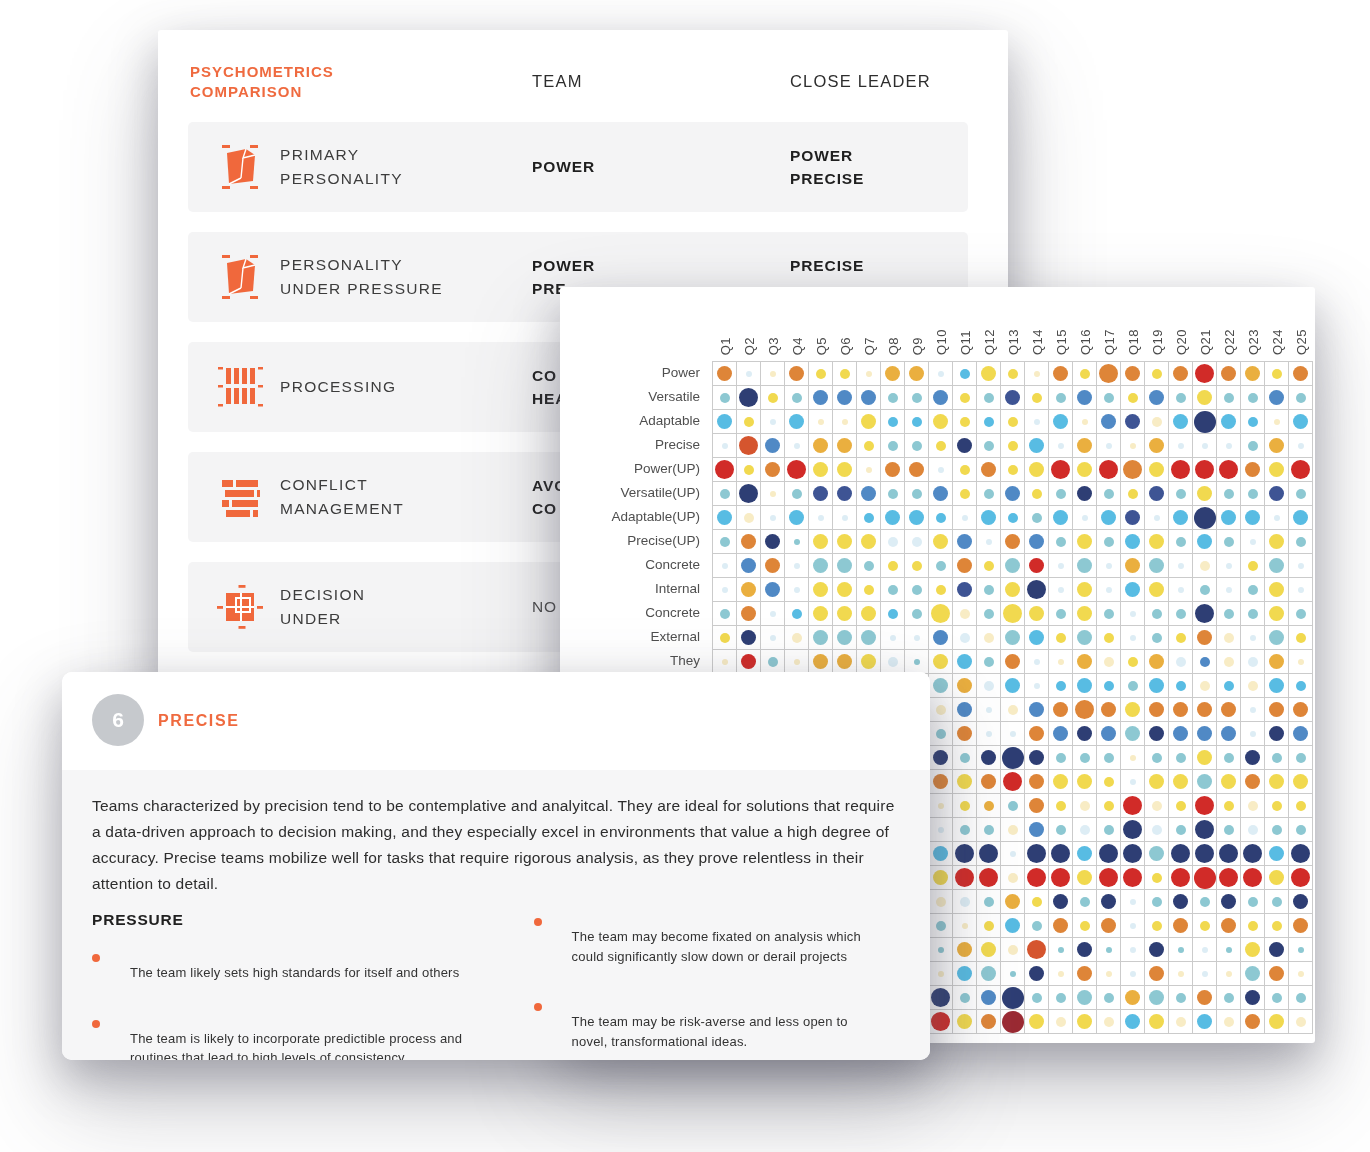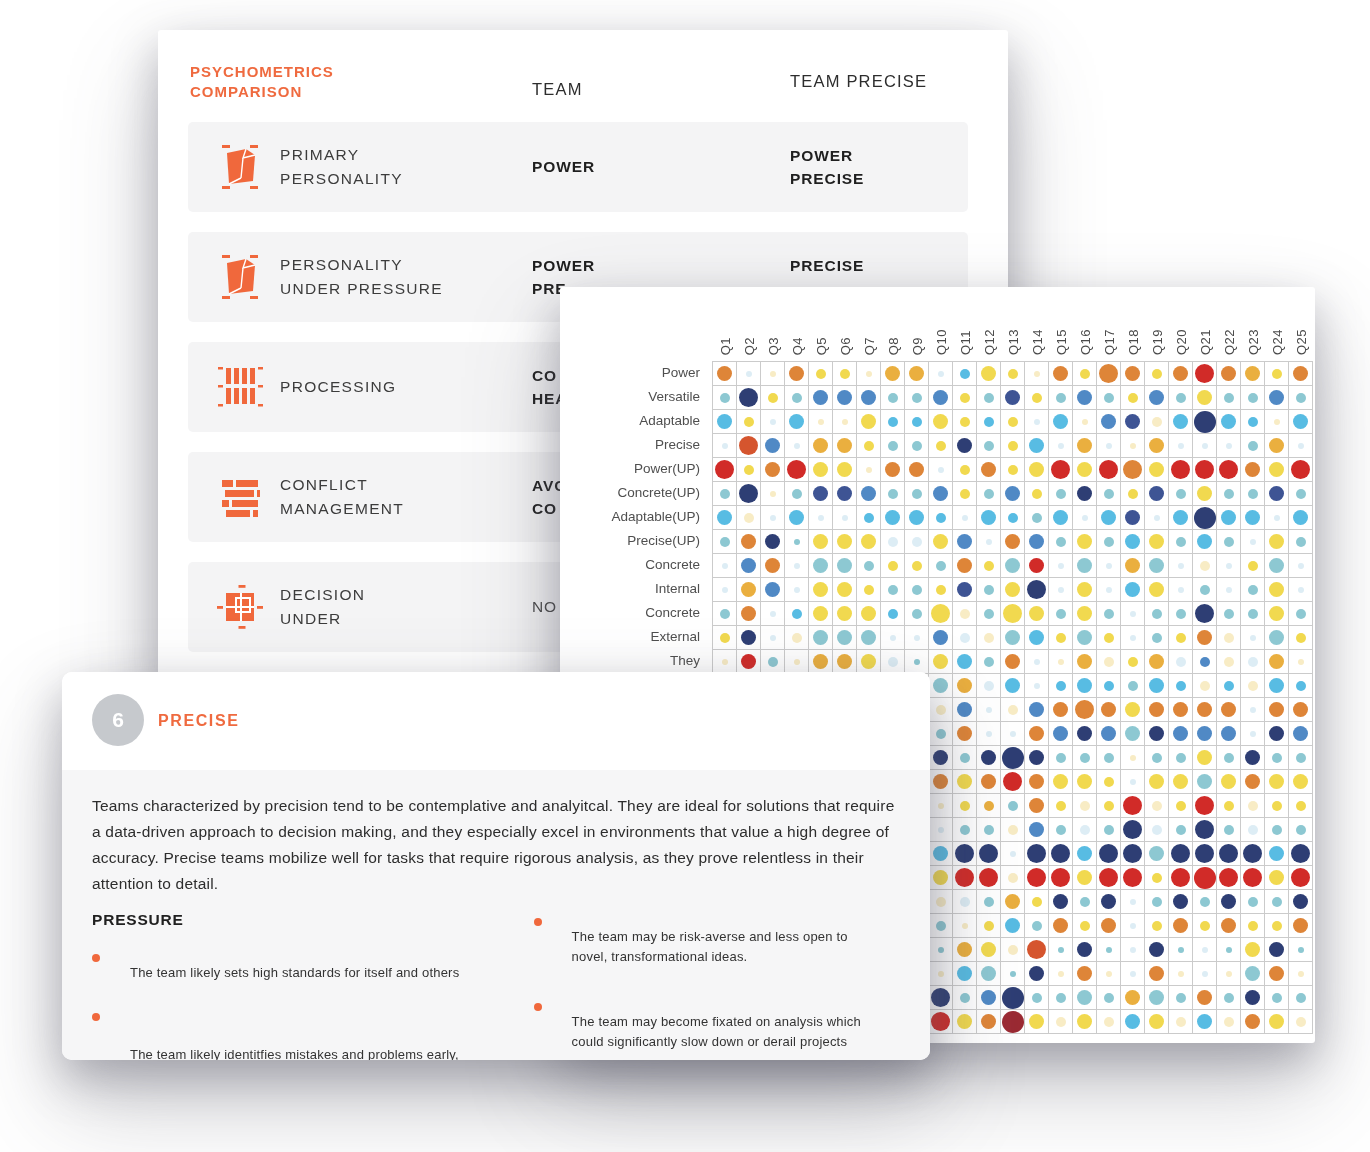--- a/index.html
+++ b/index.html
@@ -6,21 +6,21 @@
   .stage{position:relative;width:1370px;height:1152px;background:#fff;overflow:hidden;
          font-family:"Liberation Sans",sans-serif;}
   .card{position:absolute;background:#fff;}
   .shadow{box-shadow:0 18px 45px rgba(85,85,100,.38),0 45px 95px rgba(85,85,100,.30);}
 
   
   .card-main{left:158px;top:30px;width:850px;height:662px;border-radius:3px;z-index:1;}
   .pc-title{position:absolute;left:32px;top:32px;color:#ef6a3f;font-weight:bold;
             font-size:15px;letter-spacing:1px;line-height:1.35;}
   .pc-col{position:absolute;top:42px;font-size:16.5px;letter-spacing:1.2px;color:#2d2d2d;}
-  .pc-col-team{left:374px;margin-top:8px;}
+  .pc-col-team{left:374px;}
   .pc-col-leader{left:632px;}
   .pcrow{position:absolute;left:30px;width:780px;height:90px;background:#f4f4f5;border-radius:5px;}
   .pcrow .ic{position:absolute;left:26px;top:19px;width:52px;height:52px;}
   .pcrow .rlabel{position:absolute;left:92px;top:50%;transform:translateY(-50%);
                  font-size:15.5px;letter-spacing:1.3px;color:#3c3c3c;line-height:1.55;}
   .val{position:absolute;top:50%;transform:translateY(-50%);font-weight:700;
        font-size:15.5px;letter-spacing:.9px;color:#1f1f1f;line-height:1.5;}
   .val-team{left:344px;}
   .val-leader{left:602px;}
   .val.regular{font-weight:400;color:#4a4a4a;}
@@ -70,21 +70,21 @@
 <body>
 
 <div class="stage">
 
   <section class="card card-main shadow">
     <div class="pc-title">
       <div>PSYCHOMETRICS</div>
       <div>COMPARISON</div>
     </div>
     <div class="pc-col pc-col-team">TEAM</div>
-    <div class="pc-col pc-col-leader">TEAM PRECISE</div>
+    <div class="pc-col pc-col-leader">CLOSE LEADER</div>
 
     <div class="pcrow" style="top:92px">
       <svg class="ic" viewBox="0 0 52 52">
         <g class="icfill">
             <rect x="8" y="4" width="8" height="3"></rect>
             <rect x="36" y="4" width="8" height="3"></rect>
         <rect x="8" y="45" width="8" height="3"></rect>
             <rect x="36" y="45" width="8" height="3"></rect>
         <path d="M13 12 L32 8 L41 14 L39 40 L15 43 Z"></path>
           </g>
@@ -231,21 +231,21 @@
           <div class="qlabel">Q24</div>
           <div class="qlabel">Q25</div>
         </div>
         <div class="grid-flex">
           <div class="rlabels">
             <div class="">Power</div>
             <div class="">Versatile</div>
             <div class="">Adaptable</div>
             <div class="">Precise</div>
             <div class="">Power(UP)</div>
-            <div class="">Concrete(UP)</div>
+            <div class="">Versatile(UP)</div>
             <div class="">Adaptable(UP)</div>
             <div class="">Precise(UP)</div>
             <div class="">Concrete</div>
             <div class="">Internal</div>
             <div class="">Concrete</div>
             <div class="">External</div>
             <div class="">They</div>
             <div class=""></div>
             <div class=""></div>
             <div class=""></div>
@@ -2377,32 +2377,36 @@
     </div>
     <div class="rep-body">
       <p class="rep-para">Teams characterized by precision tend to be contemplative and analyitcal. They are ideal for solutions that require a data-driven approach to decision making, and they especially excel in environments that value a high degree of accuracy. Precise teams mobilize well for tasks that require rigorous analysis, as they prove relentless in their attention to detail.</p>
       <div class="rep-cols">
         <div class="col-strengths">
           <h4>PRESSURE</h4>
           <div class="bullet">
             <span class="bdot"></span>
             <p>The team likely sets high standards for itself and others</p>
           </div>
+          <div class="bullet">
+            <span class="bdot"></span>
+            <p>The team is likely to incorporate predictible process and routines that lead to high levels of consistency</p>
+          </div>
           <div class="bullet bullet-offset">
             <span class="bdot"></span>
             <p>The team likely identitfies mistakes and problems early, thanks to its attention to detail and desire to “get</p>
           </div>
         </div>
         <div class="col-liab">
           <div class="bullet">
             <span class="bdot"></span>
-            <p>The team may be risk-averse and less open to novel, transformational ideas.</p>
+            <p>The team may become fixated on analysis which could significantly slow down or derail projects</p>
           </div>
           <div class="bullet">
             <span class="bdot"></span>
-            <p>The team may become fixated on analysis which could significantly slow down or derail projects</p>
+            <p>The team may be risk-averse and less open to novel, transformational ideas.</p>
           </div>
 
         </div>
       </div>
     </div>
   </section>
 </div>
 
 </body></html>

